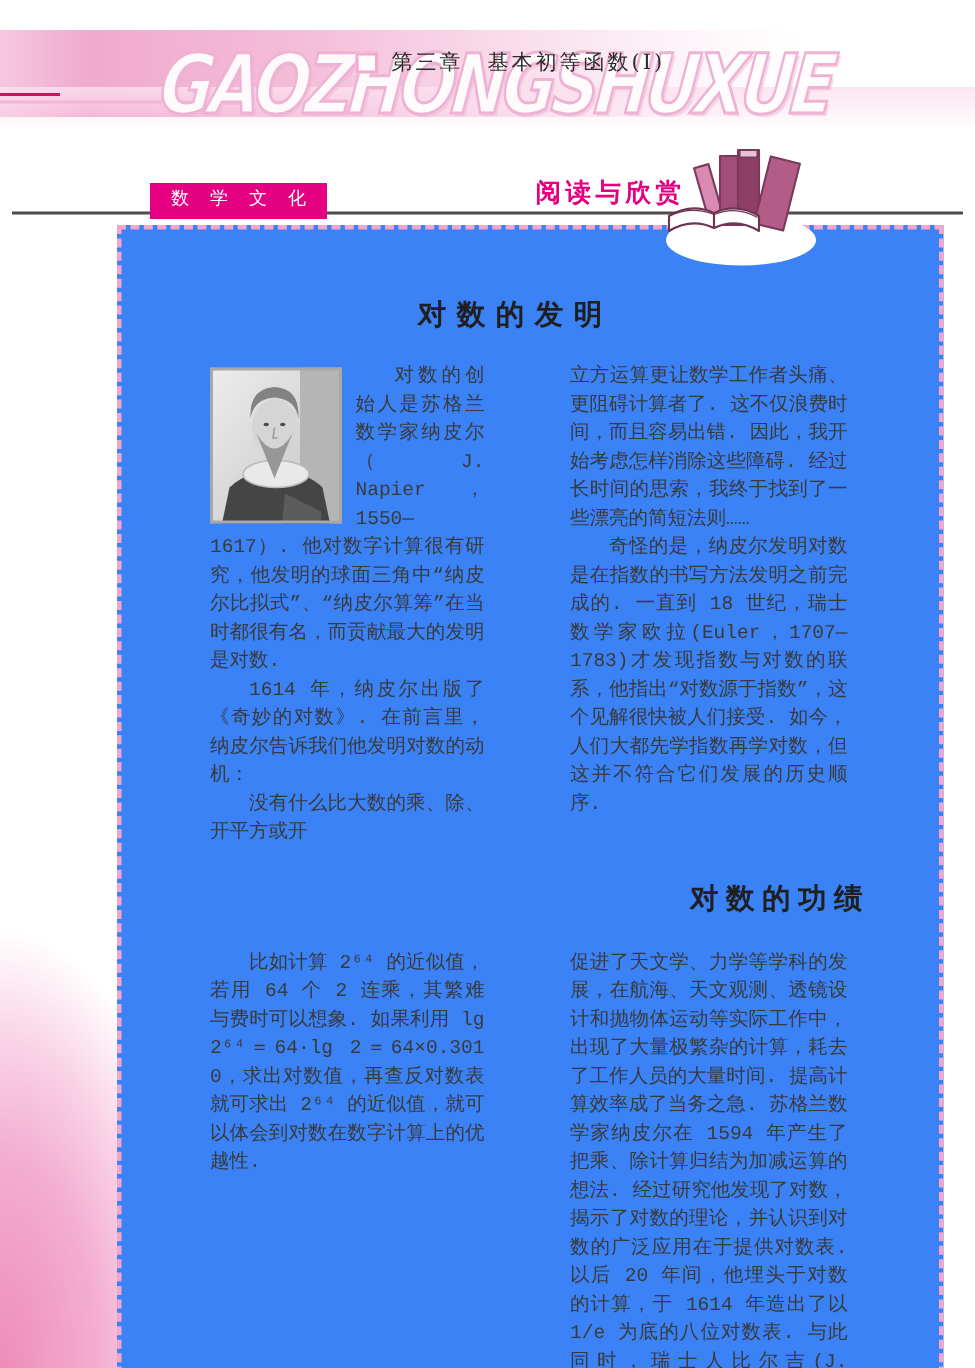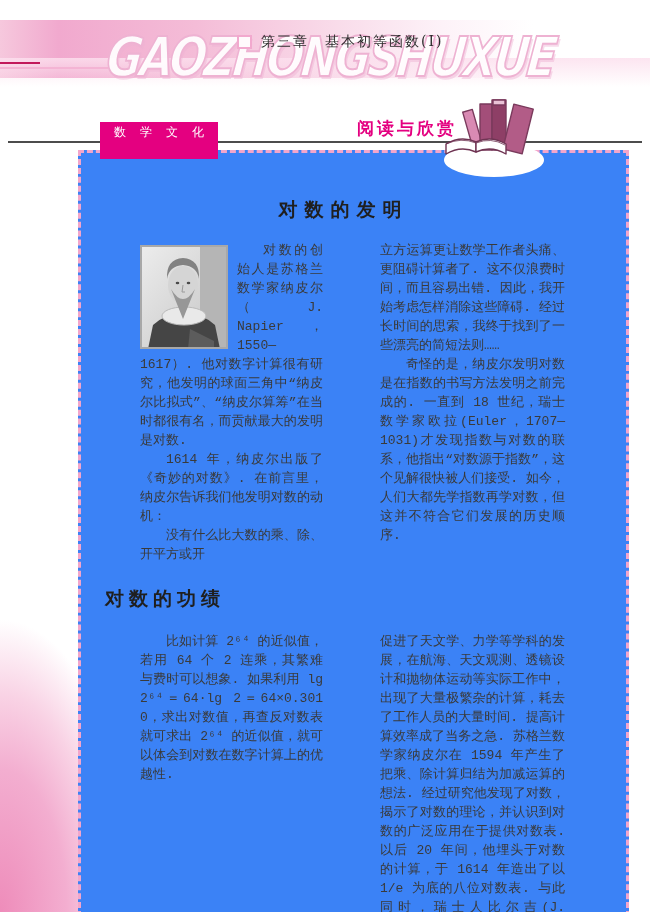--- a/index.html
+++ b/index.html
@@ -28,21 +28,21 @@
   }
   .chapter-row{position:absolute;top:33px;left:237px;z-index:3;display:flex;align-items:center;}
   .chapter-icon{width:11px;height:10px;border:2px solid #f2a9ce;background:#fffafc;margin-right:9px;}
   .chapter-title{font-weight:normal;font-size:14px;color:#2b2b2b;letter-spacing:2px;white-space:nowrap;}
   .line-dark-left{position:absolute;top:62px;left:0;width:40px;height:2px;background:#c2185b;}
   .line-pink-left{position:absolute;top:67px;left:0;width:108px;height:2px;background:#f4b4d4;}
 
   
   .rule{position:absolute;top:141px;left:8px;width:634px;height:2px;background:#4c4c4c;z-index:1;}
   .tab{
-    position:absolute;top:122px;left:100px;width:118px;height:37px;z-index:2;
+    position:absolute;top:122px;left:100px;width:118px;height:24px;z-index:2;
     background:#e40080;color:#fff;
     font-family:"DejaVu Sans",sans-serif;font-size:12px;line-height:20px;
     text-align:center;letter-spacing:14px;text-indent:14px;white-space:nowrap;overflow:hidden;
   }
   .read-label{
     position:absolute;top:117px;left:357px;z-index:2;
     font-family:"DejaVu Sans",sans-serif;font-weight:bold;font-size:17px;
     color:#e40080;letter-spacing:3px;white-space:nowrap;
   }
   .books{position:absolute;top:96px;left:442px;width:104px;height:84px;z-index:4;}
@@ -51,21 +51,21 @@
   .box{
     position:absolute;top:150px;left:78px;width:551px;height:776px;z-index:1;
     box-sizing:border-box;background:#3b82f6;border:3px dashed #f3a6cb;font-family:Liberation Mono, monospace;
   }
   .box-inner{padding:44px 0 0 19px;}
   .article-title{
     width:480px;text-align:center;margin:0 0 18px 0;
     font-size:19px;font-weight:bold;color:#1f1f1f;letter-spacing:7px;text-indent:7px;
   }
   .section-heading{
-    width:480px;text-align:left;margin:22px 0 20px 0;
+    width:480px;text-align:right;margin:22px 0 20px 0;
     font-size:19px;font-weight:bold;color:#1f1f1f;letter-spacing:5px;text-indent:5px;
   }
   .cols{display:flex;margin:0;}
   .colL{width:223px;margin-right:17px;}
   .colR{width:225px;}
   .cols p{
     margin:0;font-size:13px;line-height:19px;color:#3a3a3a;
     text-align:justify;text-indent:2em;padding-left:40px;
   }
   .cols p.cont{text-indent:0;}
@@ -140,21 +140,21 @@
             <path d="M43 40 L42 47 L45 47" fill="none" stroke="#9a9a9a" stroke-width="1"></path>
             <rect x="1" y="1" width="86" height="102" fill="none" stroke="#a8a8a8" stroke-width="2"></rect>
           </svg>
           <span>对数的创始人是苏格兰数学家纳皮尔（J. Napier，1550—1617）. 他对数字计算很有研究，他发明的球面三角中“纳皮尔比拟式”、“纳皮尔算筹”在当时都很有名，而贡献最大的发明是对数.</span>
         </p>
         <p>1614 年，纳皮尔出版了《奇妙的对数》. 在前言里，纳皮尔告诉我们他发明对数的动机：</p>
         <p>没有什么比大数的乘、除、开平方或开</p>
       </div>
       <div class="colR">
         <p class="cont">立方运算更让数学工作者头痛、更阻碍计算者了. 这不仅浪费时间，而且容易出错. 因此，我开始考虑怎样消除这些障碍. 经过长时间的思索，我终于找到了一些漂亮的简短法则……</p>
-        <p>奇怪的是，纳皮尔发明对数是在指数的书写方法发明之前完成的. 一直到 18 世纪，瑞士数学家欧拉(Euler，1707—1031)才发现指数与对数的联系，他指出“对数源于指数”，这个见解很快被人们接受. 如今，人们大都先学指数再学对数，但这并不符合它们发展的历史顺序.</p>
+        <p>奇怪的是，纳皮尔发明对数是在指数的书写方法发明之前完成的. 一直到 18 世纪，瑞士数学家欧拉(Euler，1707—1783)才发现指数与对数的联系，他指出“对数源于指数”，这个见解很快被人们接受. 如今，人们大都先学指数再学对数，但这并不符合它们发展的历史顺序.</p>
       </div>
     </div>
 
     <h2 class="section-heading">对数的功绩</h2>
 
     <div class="cols">
       <div class="colL">
         <p>比如计算 2⁶⁴ 的近似值，若用 64 个 2 连乘，其繁难与费时可以想象. 如果利用 lg 2⁶⁴＝64·lg 2＝64×0.301 0，求出对数值，再查反对数表就可求出 2⁶⁴ 的近似值，就可以体会到对数在数字计算上的优越性.</p>
       </div>
       <div class="colR">

